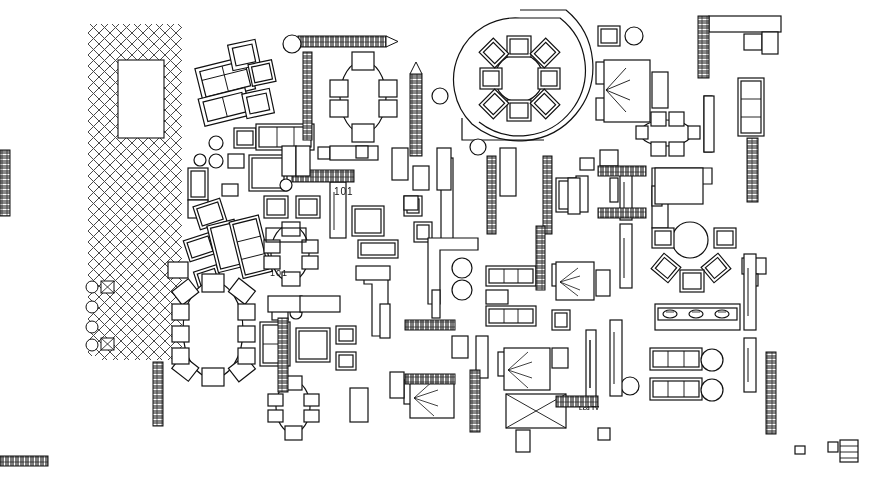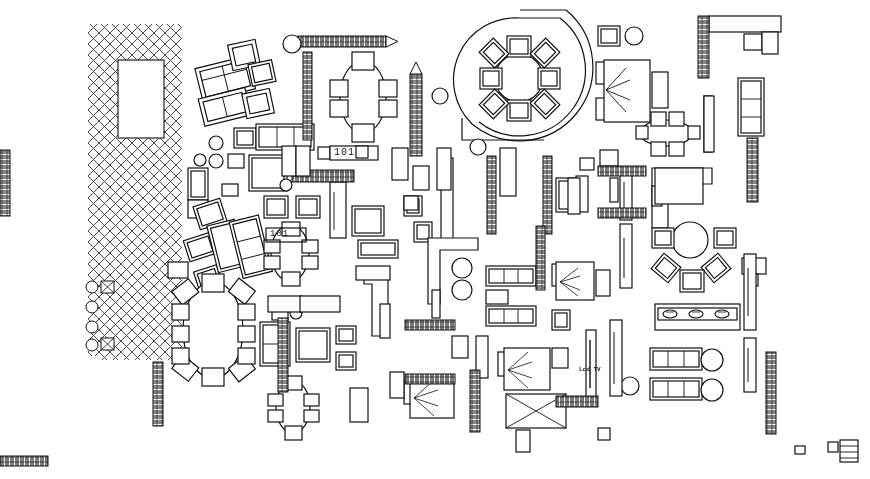--- a/index.html
+++ b/index.html
@@ -1,19 +1,19 @@
 <!DOCTYPE html>
 <html><head>
 <meta charset="utf-8">
 <style>
   html,body{margin:0;padding:0;background:#ffffff;}
   body{font-family:"Liberation Sans",sans-serif;}
   #stage{position:relative;width:870px;height:479px;background:#ffffff;overflow:hidden;}
   #cad{position:absolute;left:0;top:0;width:870px;height:479px;}
-  .lbl{position:absolute;font-family:Liberation Mono, monospace;color:#111;white-space:nowrap;}
+  .lbl{position:absolute;font-family:Liberation Sans, sans-serif;color:#111;white-space:nowrap;margin-top:39px;}
 </style>
 </head>
 <body>
 
 <div id="stage">
 
   <svg id="cad" viewBox="0 0 870 479" xmlns="http://www.w3.org/2000/svg" shape-rendering="geometricPrecision">
 
     <defs>
 

